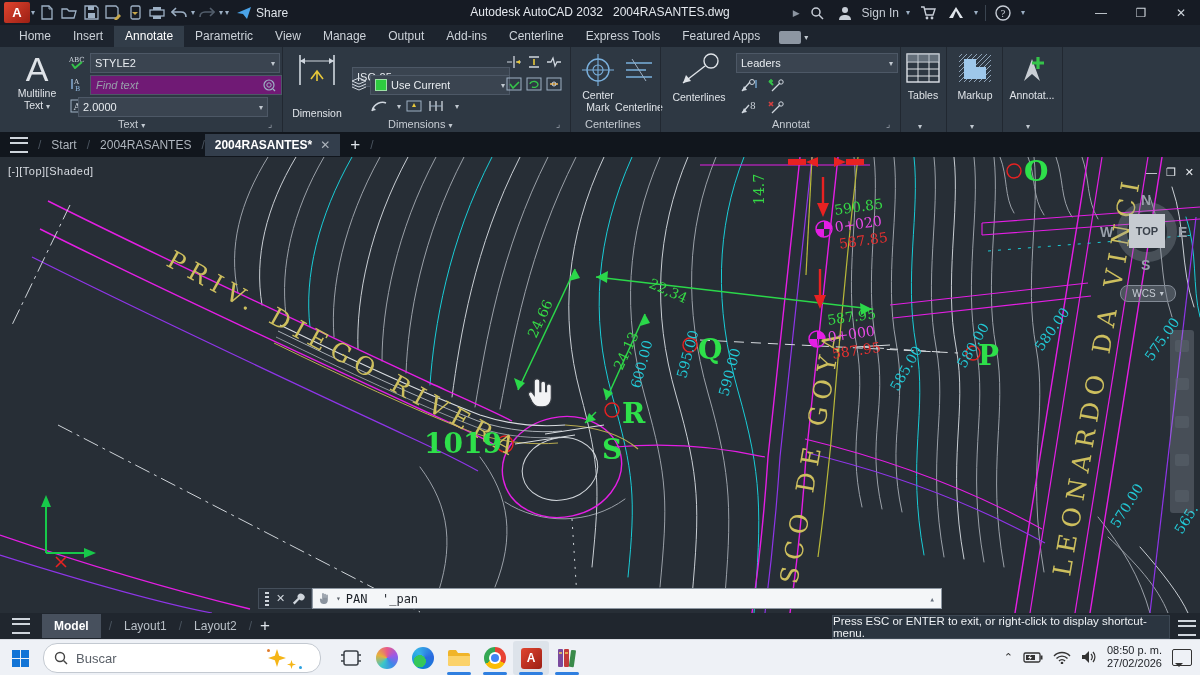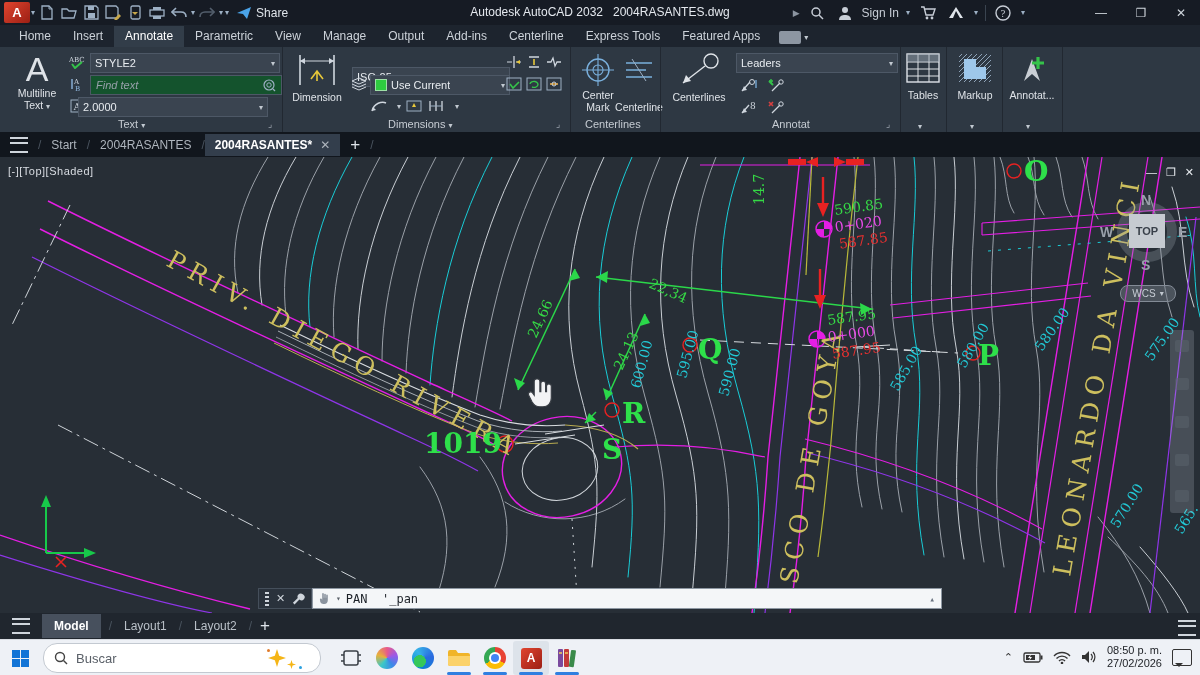--- a/index.html
+++ b/index.html
@@ -30,21 +30,21 @@
   .psep{position:absolute;top:0;width:1px;height:85px;background:#212831;}
   .plabel{position:absolute;bottom:2px;font-size:11px;color:#c6ccd3;white-space:nowrap;}
   .combo{position:absolute;height:18px;background:#3a4450;border:1px solid #4d5866;color:#e8ecf0;font-size:11px;
          display:flex;align-items:center;padding:0 4px;justify-content:space-between;}
   .combo .cv{display:flex;align-items:center;gap:4px;overflow:hidden;white-space:nowrap;}
   .dd{font-size:8px;color:#c2c9d1;}
   .swatch{width:10px;height:10px;background:#2ecc40;border:1px solid #9fe0a8;display:inline-block;}
   .bigbtn{position:absolute;display:flex;flex-direction:column;align-items:center;color:#dfe3e8;}
   .miniicon{position:absolute;width:18px;height:16px;display:flex;align-items:center;justify-content:center;color:#cfd6de;}
   .expander{position:absolute;bottom:3px;font-size:9px;color:#9aa2ac;}
-  .findbox{position:absolute;height:18px;background:#14532d;border:1px solid #4d5866;color:#98a1ab;font-style:italic;
+  .findbox{position:absolute;height:18px;background:#701a75;border:1px solid #4d5866;color:#98a1ab;font-style:italic;
            font-size:11px;display:flex;align-items:center;padding:0 5px;justify-content:space-between;}
   
   .filetabs{position:absolute;left:0;top:132px;width:1200px;height:25px;background:#11161d;display:flex;align-items:center;color:#aeb5bd;font-size:12px;}
   .ft{padding:4px 10px;white-space:nowrap;}
   .ft.active{background:#333e4c;color:#fff;font-weight:bold;display:flex;align-items:center;gap:8px;}
   .ftsep{color:#4a545f;}
   .hamb{width:18px;height:12px;border-top:2px solid #cfd5dc;border-bottom:2px solid #cfd5dc;position:relative;}
   .hamb:before{content:"";position:absolute;left:0;top:3px;width:100%;height:2px;background:#cfd5dc;}
   
   .viewport{position:absolute;left:0;top:157px;width:1200px;height:456px;background:#272e36;}
@@ -275,21 +275,21 @@
     <div class="expander" style="left:268px">⌟</div>
     <div class="psep" style="left:282px"></div>
 
     <div class="bigbtn" style="left:288px;top:6px;width:58px">
       <svg width="40" height="34">
         <path d="M3 2v30M37 2v30" stroke="#cfd6de" stroke-width="1.6"></path>
         <path d="M3 8h34" stroke="#cfd6de" stroke-width="1.2"></path>
         <path d="M3 8l5-3v6zM37 8l-5-3v6z" fill="#cfd6de"></path>
         <path d="M14 26l6-8 6 8M20 18v10" stroke="#e8c83a" stroke-width="1.6" fill="none"></path>
       </svg>
-      <div style="font-size:10.5px;margin-top:4px">Dimension</div>
+      <div style="font-size:10.5px;margin-top:20px">Dimension</div>
     </div>
     <div class="combo" style="left:352px;top:20px;width:148px">
       <span class="cv">ISO-25</span>
         <span class="dd">▾</span>
     </div>
     <div class="miniicon" style="left:505px;top:7px">
         <svg width="16" height="14">
           <path d="M8 1v12" stroke="#cfd6de" stroke-width="1.3"></path>
           <path d="M1 7h5M10 7h5" stroke="#cfd6de"></path>
           <path d="M10 7l4-2v4z" fill="#e8c83a"></path>
@@ -748,20 +748,23 @@
     <span class="hamb"></span>
     <span style="width:12px"></span>
     <span class="mtab active">Model</span>
     <span class="ftsep" style="margin-left:8px">/</span>
     <span class="mtab">Layout1</span>
     <span class="ftsep">/</span>
     <span class="mtab">Layout2</span>
     <span class="ftsep">/</span>
     <span style="font-size:17px;color:#dfe4ea;margin-left:8px">+</span>
   </div>
+  <div class="statusmsg">
+    <span>Press ESC or ENTER to exit, or right-click to display shortcut-menu.</span>
+  </div>
   <span class="hamb" style="position:absolute;left:1178px;top:620px"></span>
 
   <div class="taskbar">
     <div class="winlogo">
         <div></div>
         <div></div>
         <div></div>
         <div></div>
       </div>
     <div class="searchpill">

